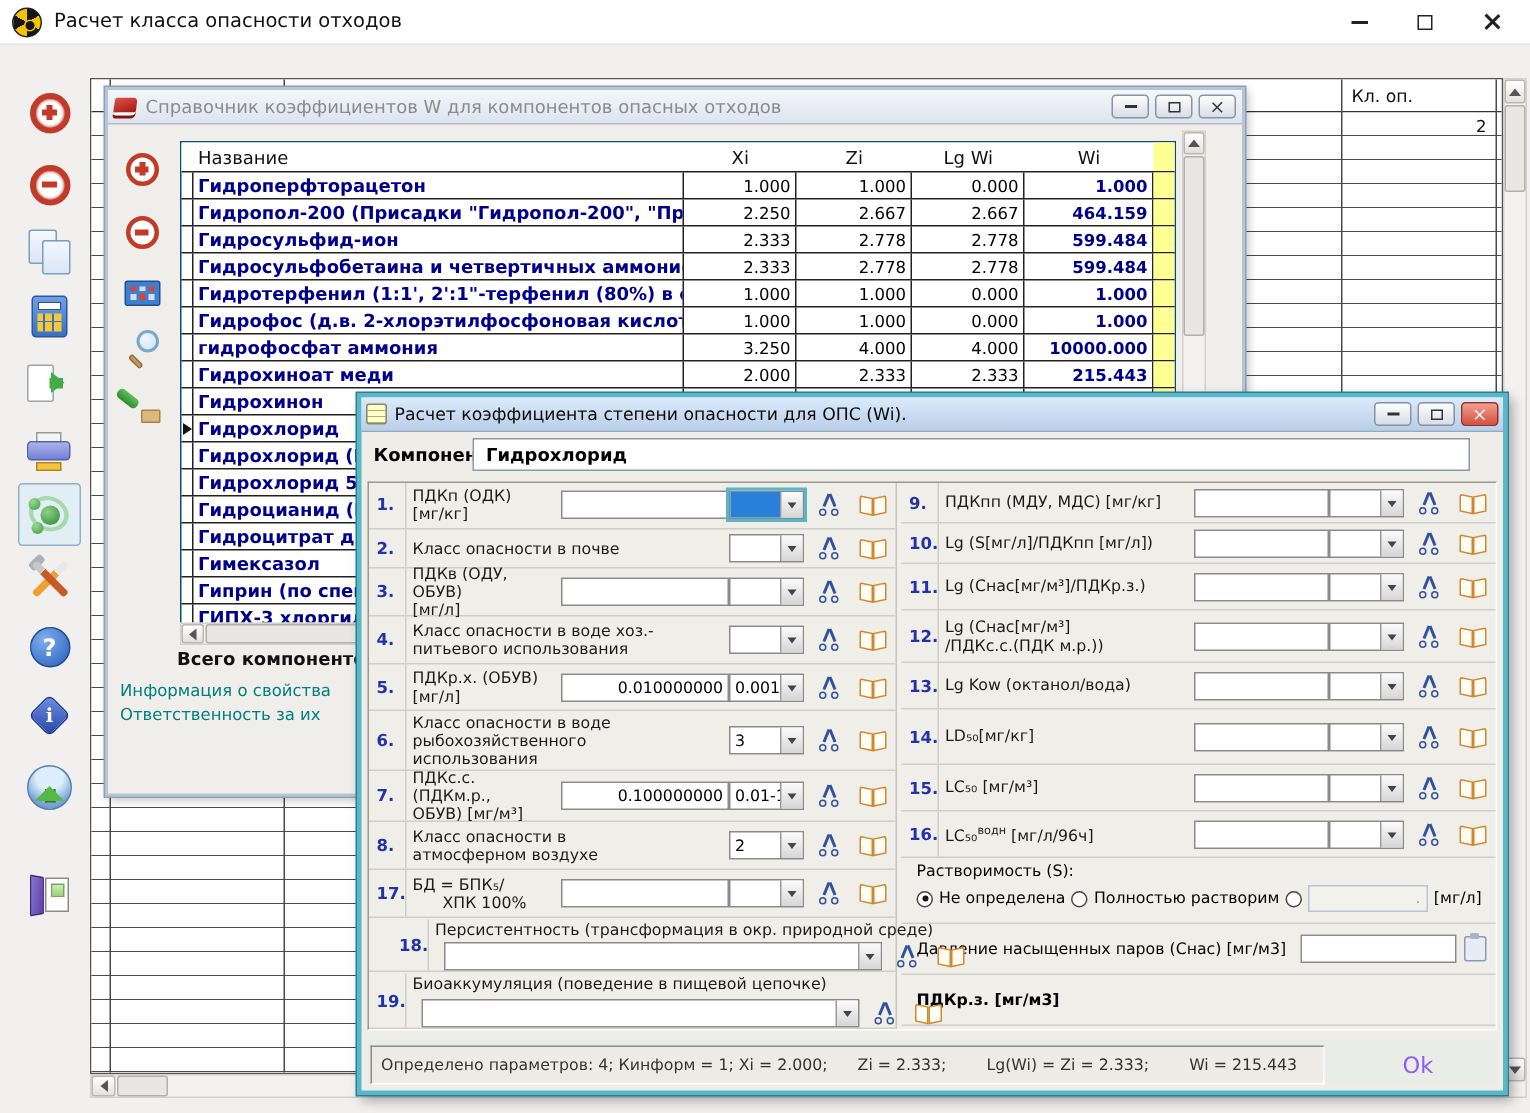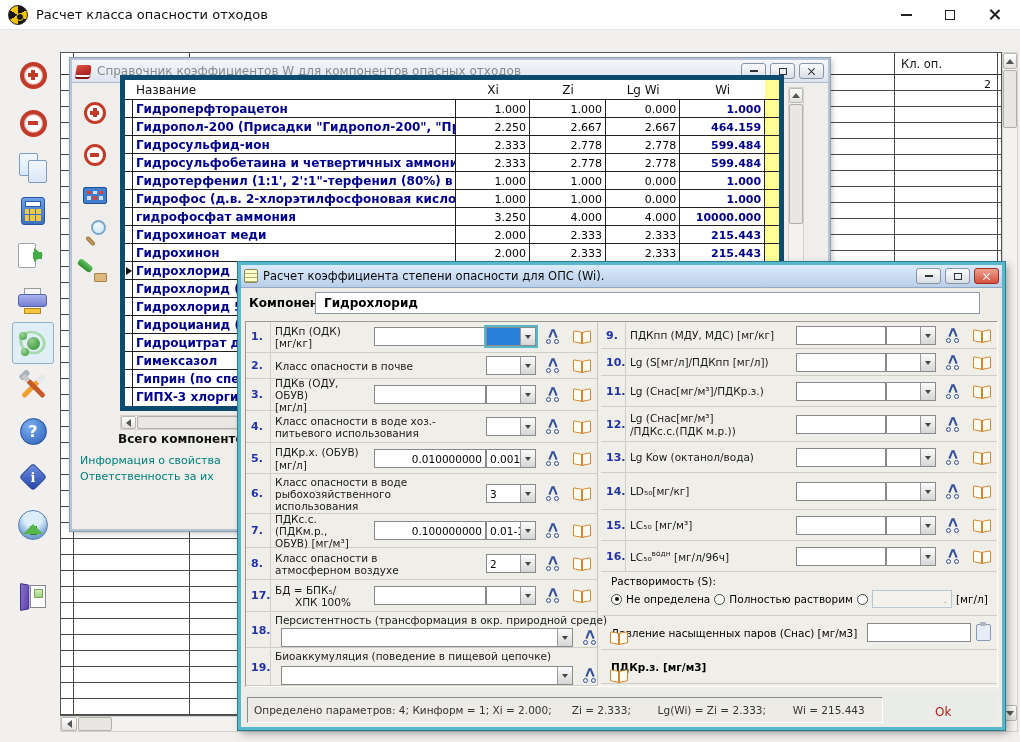--- a/index.html
+++ b/index.html
@@ -103,21 +103,21 @@
   .ic-calc2{width:24px;height:17px;background:#3f7fd0;border:1px solid #224f90;border-radius:2px;display:grid;grid-template-columns:1fr 1fr 1fr;gap:2px;padding:3px}
   .ic-calc2 i{background:#e04030}.ic-calc2 i:nth-child(2n){background:#cfe0f4}
   .ic-mag{position:relative;width:26px;height:26px}
   .ic-mag .l{position:absolute;right:2px;top:0;width:15px;height:15px;border:2.5px solid #7aa8cc;border-radius:50%;background:radial-gradient(circle at 35% 30%,#eef6fd,#cfe4f4)}
   .ic-mag .h{position:absolute;left:3px;bottom:3px;width:11px;height:4px;background:#c89858;border:1px solid #96703a;transform:rotate(45deg);border-radius:2px}
   .ic-brush{position:relative;width:28px;height:26px}
   .ic-brush .hd{position:absolute;left:0;top:0;width:16px;height:7px;background:linear-gradient(#5fc05f,#2e8a2e);border-radius:3px;transform:rotate(38deg);transform-origin:left top}
   .ic-brush .br{position:absolute;right:2px;bottom:2px;width:13px;height:9px;background:#dcb87c;border:1px solid #a8824a;border-radius:1px}
 
   
-  #rtable{position:absolute;left:48px;top:15px;width:664px;border:5px solid #0c4a6e;background:#fff}
+  #rtable{position:absolute;left:48px;top:34px;width:664px;border:1px solid #0c4a6e;background:#fff}
   .trow{display:flex;height:18px;border-bottom:1px solid #222}
   .trow:last-child{border-bottom:none}
   .trow .c{border-right:1px solid #222;overflow:hidden;white-space:nowrap;height:100%}
   .c.gut{width:8px;display:flex;align-items:center}
   .c.nm{width:327px;font-size:12px;font-weight:bold;color:#00008b;padding:2px 0 0 3px}
   .c.v{width:75px;font-size:11px;text-align:right;padding:3px 3px 0 0}
   .c.v2{width:77px;font-size:11px;text-align:right;padding:3px 3px 0 0}
   .c.wi{width:86px;font-size:11px;font-weight:bold;color:#00008b;text-align:right;padding:3px 3px 0 0}
   .c.yl{width:14px;background:#ffff94;border-right:none}
   .thead{height:20px;border-bottom:1px solid #222;display:flex;background:#fff}
@@ -174,21 +174,21 @@
   .rad.on::after{content:"";position:absolute;inset:2.5px;background:#141414;border-radius:50%}
   .sol .rlbl{font-size:10.5px;white-space:nowrap}
   .sol .dis{width:80px;height:18px;background:#f2f1ec;border:1px solid #b9c4d4;font-size:10px;color:#999;text-align:right;padding:3px 4px 0 0}
   .xrow{display:flex;align-items:center;border-bottom:1px solid #cfcdc7;padding:0 6px 0 10px}
   .xrow .xlbl{flex:1;font-size:10.5px}
   .ic-paste{width:15px;height:17px;background:#e7edf6;border:1.4px solid #8b9ab4;border-radius:2px;position:relative;flex:none;margin-left:5px}
   .ic-paste::before{content:"";position:absolute;left:3px;top:-3px;width:6px;height:4px;background:#aab4c4;border-radius:1px}
 
   #dstatus{position:absolute;left:4px;right:4px;bottom:4px;height:32px;display:flex;align-items:flex-end;background:#e9ece7}
   #dstatusbox{width:636px;height:26px;border:1px solid;border-color:#8a8a8a #fff #fff #8a8a8a;background:#edebe6;font-size:10.5px;color:#333;padding:6px 4px 0 6px;white-space:pre;overflow:hidden;margin-left:2px}
-  #okbtn{font-size:12px;color:#b91c1c;margin-left:42px;padding:4px 10px}
+  #okbtn{font-size:15px;color:#8b5cf6;margin-left:42px;padding:4px 10px}
 </style>
 </head>
 <body>
 
 <div id="screen">
 
   <div id="mtitle">
     <div class="rad-ico"></div>
     <div class="txt">Расчет класса опасности отходов</div>
     <div class="wbtns">
@@ -675,21 +675,21 @@
               <div class="b"></div>
             </div>
             <div class="ic-sc" style="margin-left: 10px;">
               <i class="r1"></i>
               <i class="r2"></i>
             </div>
             <div class="ic-bk" style="margin-left: 14px;"></div>
           </div>
           <div class="prow stk" style="height: 36px;">
             <div class="top">
-              <div class="pnum" style="height: 34px;">18.</div>
+              <div class="pnum" style="height: 34px; margin-left: 15px;">18.</div>
               <div style="flex: 1 1 0%; display: flex; flex-direction: column;">
                 <div class="plabel">Персистентность (трансформация в окр. природной среде)</div>
                 <div class="bot">
                   <div class="cmb" style="width: 292px;">
                     <div class="f"></div>
                     <div class="b"></div>
                   </div>
                   <div class="ic-sc" style="margin-left: 10px;">
                     <i class="r1"></i>
                     <i class="r2"></i>

